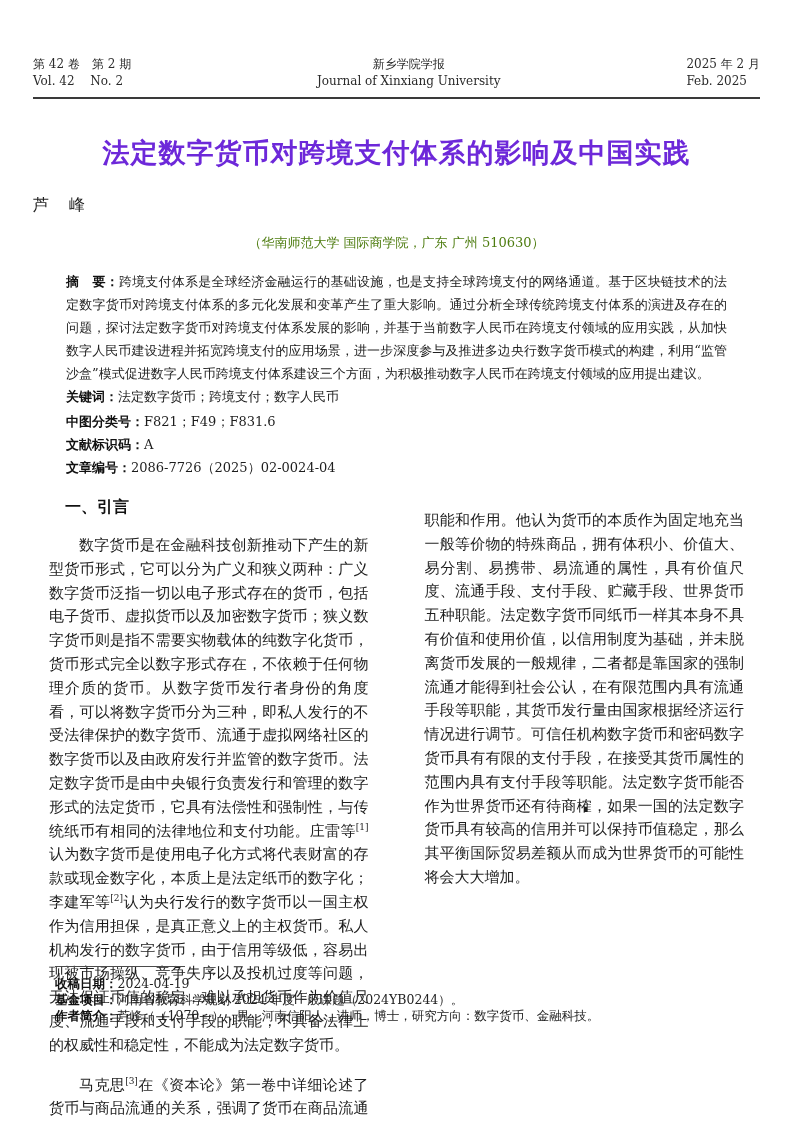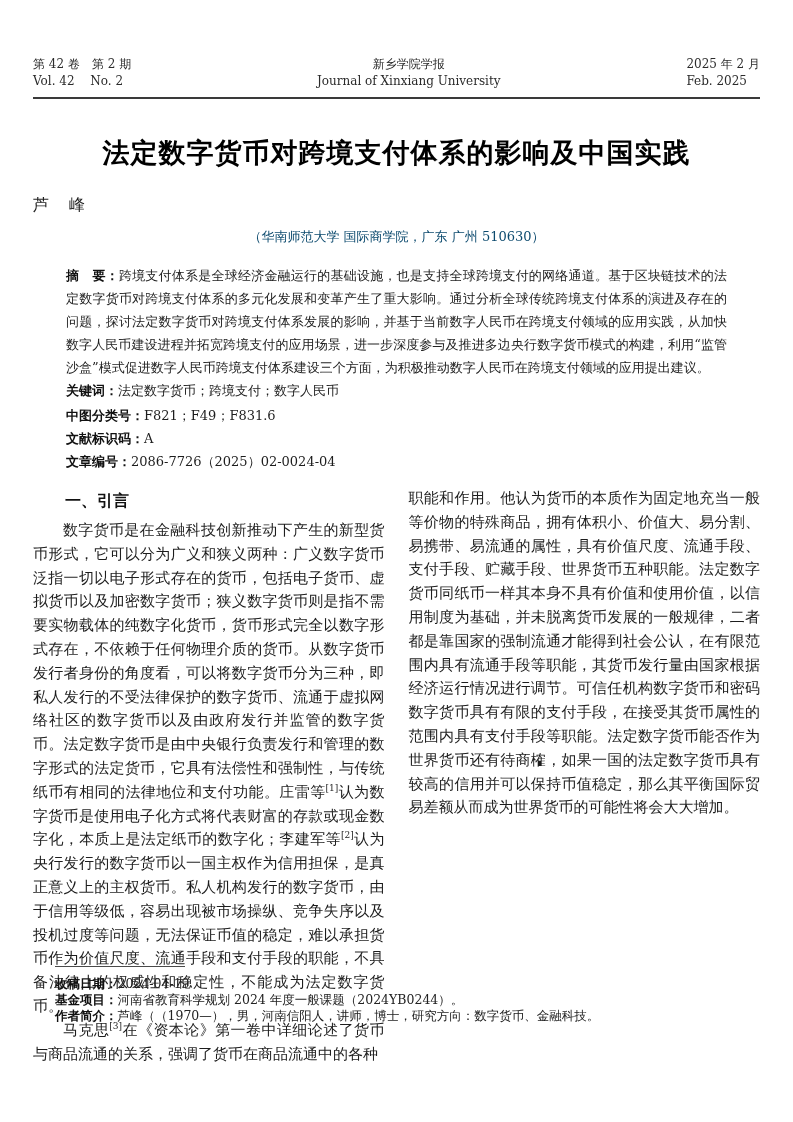--- a/index.html
+++ b/index.html
@@ -10,37 +10,37 @@
   }
   
   .jheader { display:flex; justify-content:space-between; align-items:flex-end;
     font-size:12px; line-height:17px; color:#2b2b2b; }
   .jheader .blk { white-space:nowrap; }
   .jheader .center { text-align:center; }
   .jheader .right { text-align:left; }
   .header-rule { border:none; border-top:2px solid #3a3a3a; margin:7px 0 0; }
   
   .title { text-align:center; font-family:"Liberation Sans", sans-serif;
-    font-weight:bold; font-size:27px; letter-spacing:1px; margin-top:36px; color:#000000; }
+    font-weight:bold; font-size:27px; letter-spacing:1px; margin-top:36px; color:#6d28d9; }
   .author { text-align:left; font-size:16px; margin-top:24px; letter-spacing:2px; }
-  .affil { text-align:center; font-size:13px; margin-top:12px; color:#0c4a6e; }
+  .affil { text-align:center; font-size:13px; margin-top:18px; color:#4d7c0f; }
   
   .absblock { margin:18px 33px 0; font-size:13px; line-height:23px;
     text-align:justify; color:#222; }
   .lbl { font-family:"Liberation Sans", sans-serif; font-weight:bold; color:#111; }
   .kwline { margin-top:0; }
   .metaline { display:flex; justify-content:space-between; margin:2px 33px 0;
     font-size:13px; line-height:23px;flex-direction:column; }
   .metaline .item { white-space:nowrap; }
   
   .columns { display:flex; gap:24px; margin-top:14px; }
   .col { flex:1; min-width:0; }
   .sec-heading { font-family:"Liberation Sans", sans-serif; font-weight:bold;
     font-size:16px; margin:4px 0 7px; text-indent:2em; color:#111; }
-  .para { margin:0; font-size:15px; line-height:23.8px; text-align:justify;
+  .para { margin:16px; font-size:15px; line-height:23.8px; text-align:justify;
     color:#1d1d1d; }
   .para.indent { text-indent:2em; }
   .para.gap { margin-top:3px; }
   .para sup { font-size:9px; line-height:0; }
   
   .footnotes { position:absolute; left:55px; right:55px; top:966px; }
   .foot-rule { border:none; border-top:1.5px solid #4a4a4a; width:130px; margin:0 0 9px; }
   .fline { font-size:12.5px; line-height:16px; color:#222; }
 </style>
 </head>

